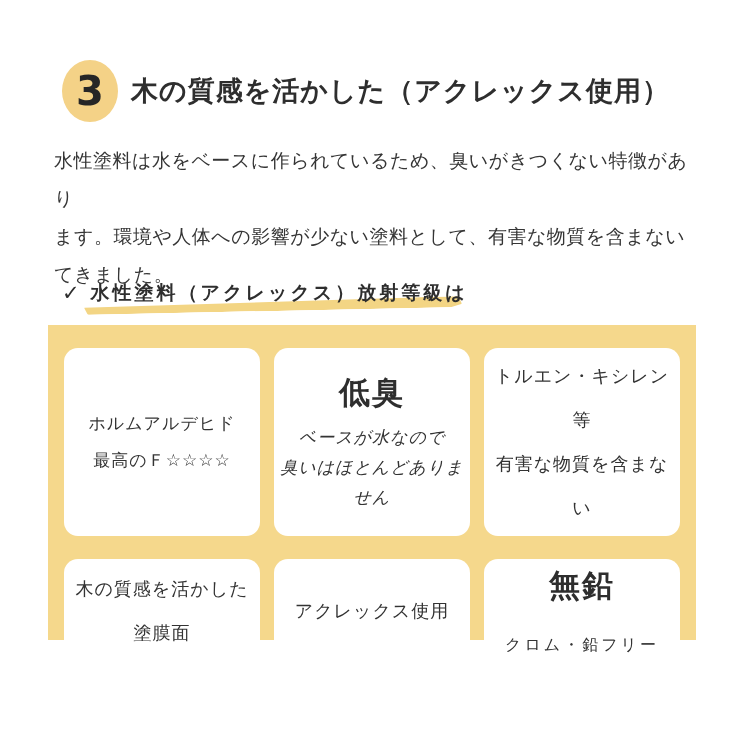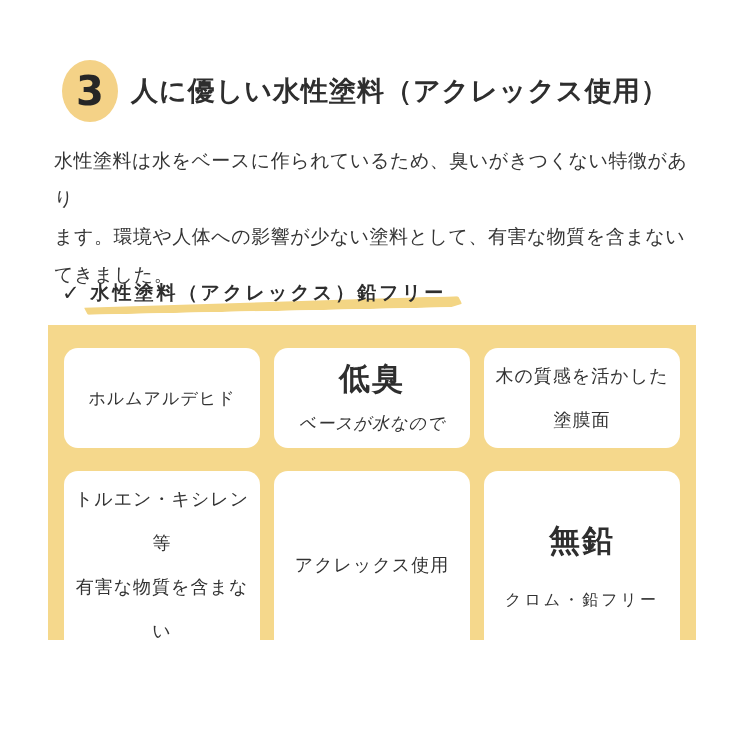--- a/index.html
+++ b/index.html
@@ -142,57 +142,59 @@
     font-size: 16px;
     letter-spacing: 3px;
     margin-top: 20px;
   }
 </style>
 </head>
 <body>
 
 <div class="header">
   <div class="badge">3</div>
-  <h1 class="page-title">人に優しい水性塗料（アクレックス使用）</h1>
+  <h1 class="page-title">木の質感を活かした（アクレックス使用）</h1>
 </div>
 
 <p class="intro">
   <span>水性塗料は水をベースに作られているため、臭いがきつくない特徴があり</span>
   <span>ます。環境や人体への影響が少ない塗料として、有害な物質を含まない</span>
   <span>てきました。</span>
 </p>
 
 <div class="section-underline"></div>
 <div class="section-heading">
   <span class="check">✓</span>
-  <span>水性塗料（アクレックス）鉛フリー</span>
+  <span>水性塗料（アクレックス）放射等級は</span>
 </div>
 
 <div class="feature-box">
 
   <div class="card">
     <span class="line">ホルムアルデヒド</span>
+    <span class="line">最高のＦ☆☆☆☆</span>
   </div>
 
   <div class="card">
     <span class="big-title">低臭</span>
     <span class="sub-line">ベースが水なので</span>
+    <span class="sub-line">臭いはほとんどありません</span>
+  </div>
+
+  <div class="card">
+    <span class="line-wide">トルエン・キシレン等</span>
+    <span class="line-wide">有害な物質を含まない</span>
   </div>
 
   <div class="card">
     <span class="line-wide">木の質感を活かした</span>
     <span class="line-wide">塗膜面</span>
   </div>
 
   <div class="card">
-    <span class="line-wide">トルエン・キシレン等</span>
-    <span class="line-wide">有害な物質を含まない</span>
-  </div>
-
-  <div class="card">
     <span class="line-wide">アクレックス使用</span>
   </div>
 
   <div class="card">
     <span class="big-title">無鉛</span>
     <span class="sub-line-spaced">クロム・鉛フリー</span>
   </div>
 
 </div>
 

